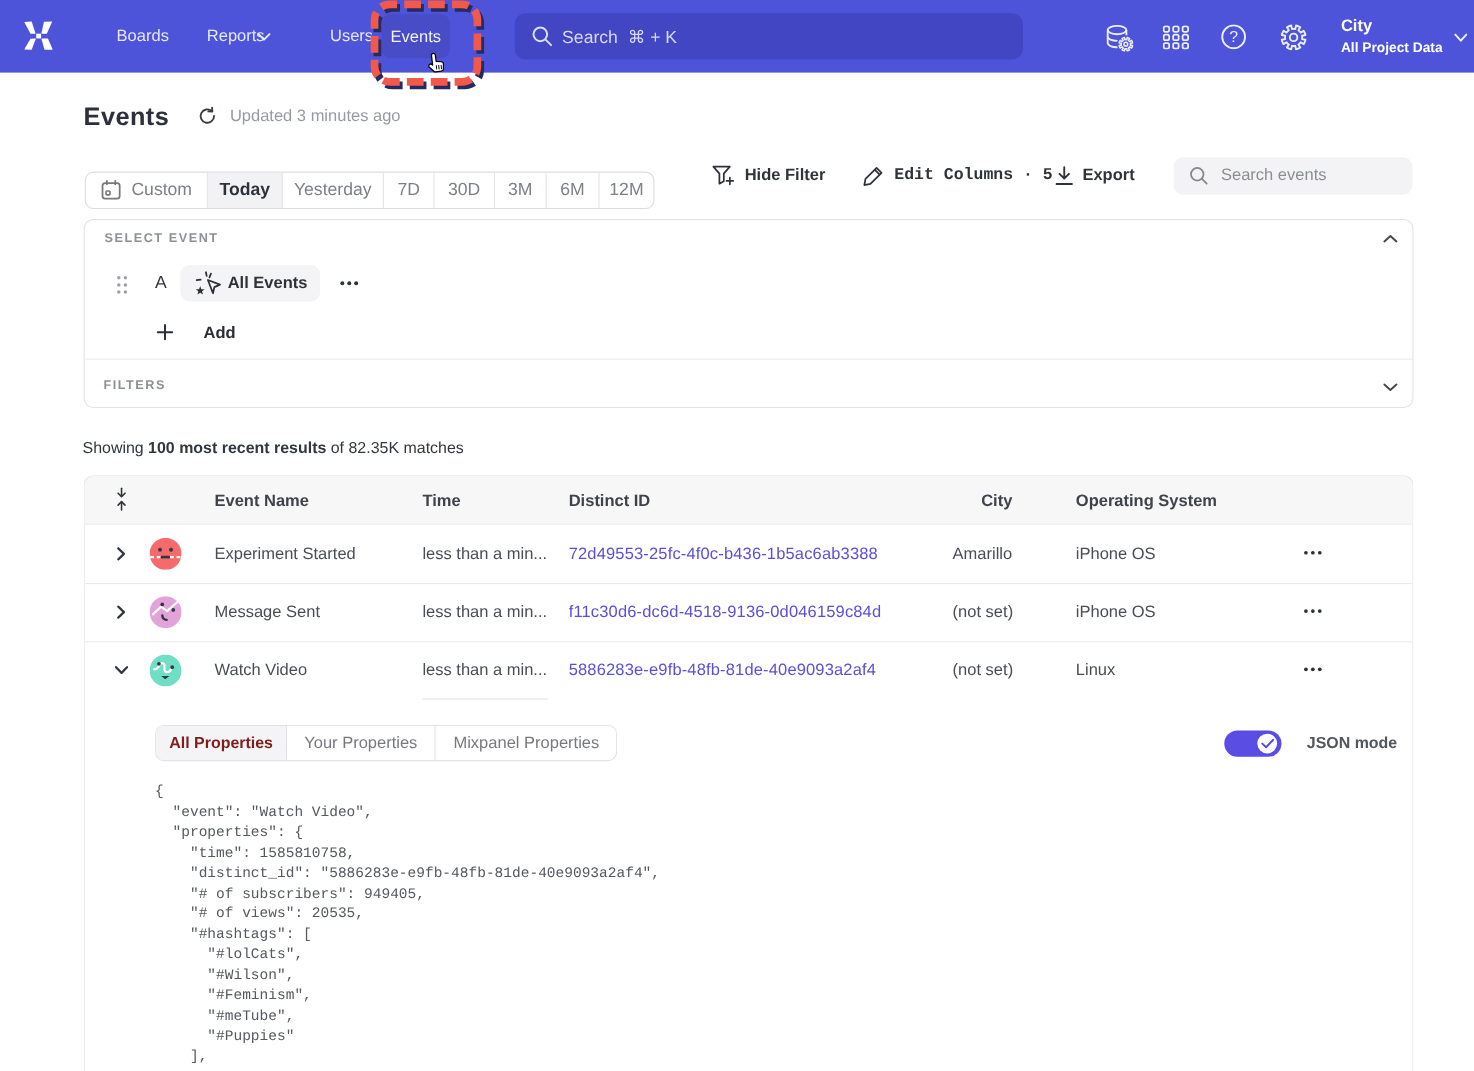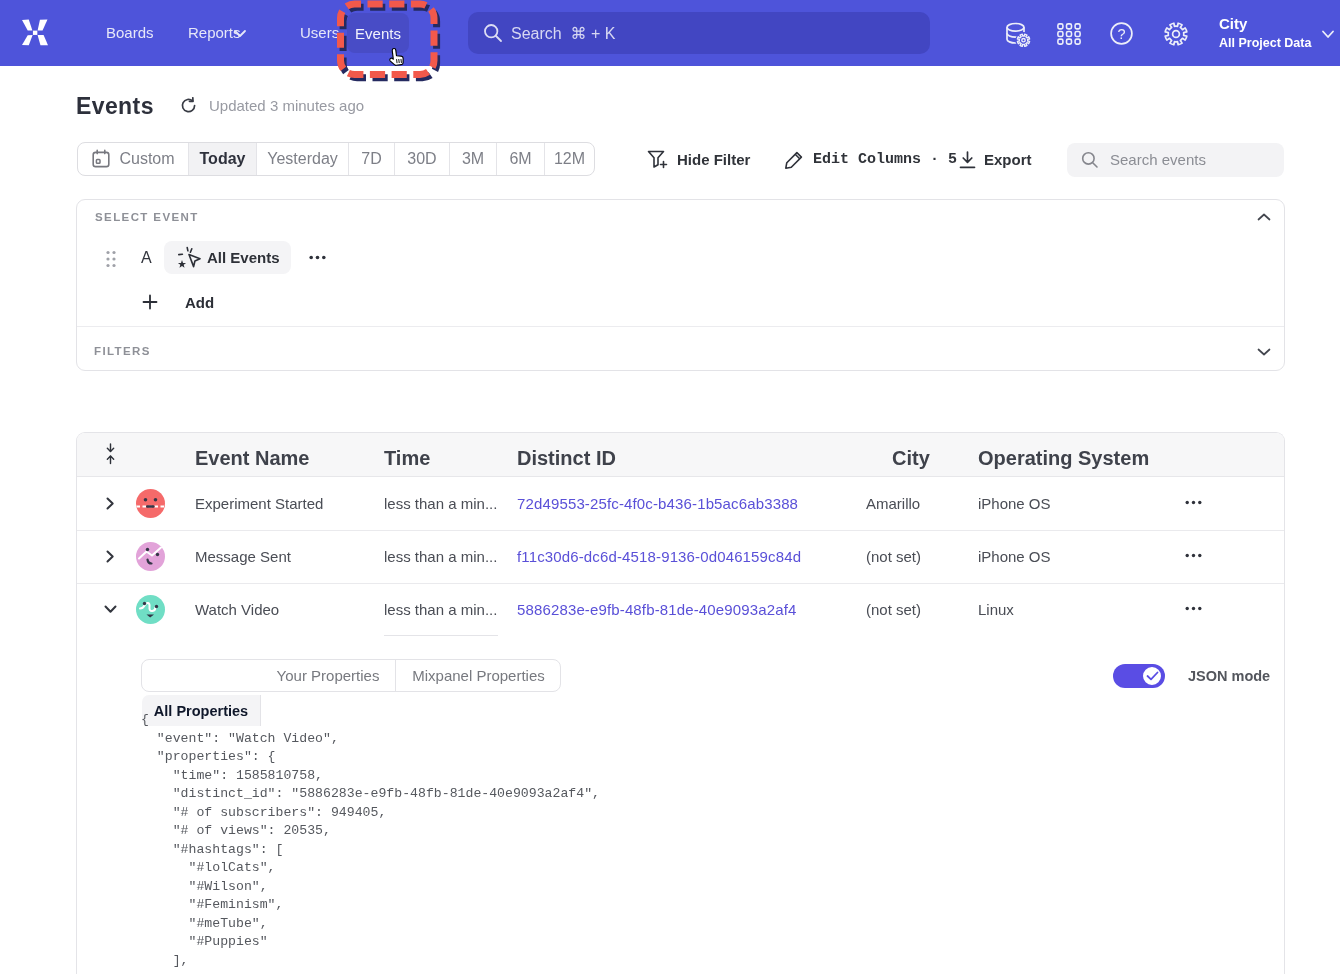--- a/index.html
+++ b/index.html
@@ -4,21 +4,21 @@
 <style>
   * { margin:0; padding:0; box-sizing:border-box; }
   html,body { width:1340px; height:974px; overflow:hidden; background:#fff;
     font-family:"Liberation Sans", sans-serif; }
   .abs { position:absolute; }
   #page { position:relative; width:1340px; height:974px; }
   .navtxt { color:#e6e7f8; font-size:15px;margin-left:16px; }
   svg { display:block; }
   .seg { position:absolute; top:0; height:100%; display:flex; align-items:center;
     justify-content:center; font-size:16px; color:#7d7f87; border-right:1px solid #e4e4e8; }
-  .hlabel { font-size:20px; font-weight:700; color:#3f424b; }
+  .hlabel { font-size:15px; font-weight:700; color:#3f424b; }
   .cell { position:absolute; font-size:15px; color:#4a4d55; }
   .caplabel { font-size:11.5px; font-weight:700; color:#8e9097; letter-spacing:1.4px; }
 </style>
 </head>
 <body>
 <div id="page">
 
   <div class="abs" id="navbar" style="left:0;top:0;width:1340px;height:66px;background:#4e54da;">
 
     <svg class="abs" style="left:22px;top:19px" width="26" height="27" viewBox="0 0 100 100" preserveAspectRatio="none">
@@ -100,21 +100,21 @@
     </g>
   </svg>
 
   <div class="abs" style="left:76px;top:93px;font-size:23px;font-weight:700;color:#2d303b;letter-spacing:0.4px;">Events</div>
   <svg class="abs" style="left:180px;top:97px" width="17" height="17" viewBox="0 0 17 17">
     <path d="M14.6,8.5 A6.1,6.1 0 1 1 12.6,4" fill="none" stroke="#383b44" stroke-width="1.7" stroke-linecap="round"></path>
     <path d="M12.8,0.8 L13,4.4 L9.4,4.3" fill="none" stroke="#383b44" stroke-width="1.7" stroke-linecap="round" stroke-linejoin="round"></path>
   </svg>
   <div class="abs" style="left:209px;top:97px;font-size:15px;color:#989aa2;">Updated 3 minutes ago</div>
 
-  <div class="abs" style="left:77px;top:142px;width:518px;height:34px;border:1px solid #dddde1;border-radius:8px;">
+  <div class="abs" style="left:77px;top:156px;width:518px;height:34px;border:1px solid #dddde1;border-radius:8px;">
     <div class="seg" style="left:0;width:111px;">
       <svg style="margin-right:8px" width="20" height="20" viewBox="0 0 20 20">
         <rect x="2.2" y="3.4" width="15.6" height="14.2" rx="2.4" fill="none" stroke="#77787f" stroke-width="1.6"></rect>
         <path d="M6.2,1.4 V4.6 M13.8,1.4 V4.6" stroke="#77787f" stroke-width="1.6" stroke-linecap="round"></path>
         <rect x="5.4" y="10.6" width="3.6" height="3.6" rx="0.8" fill="none" stroke="#77787f" stroke-width="1.5"></rect>
       </svg>
       Custom
     </div>
     <div class="seg" style="left:111px;width:68px;background:#f2f2f4;font-weight:700;color:#2e313c;">Today</div>
     <div class="seg" style="left:179px;width:92px;">Yesterday</div>
@@ -187,20 +187,21 @@
   <svg class="abs" style="left:142px;top:294px" width="16" height="16" viewBox="0 0 16 16">
     <path d="M8,1.5 V14.5 M1.5,8 H14.5" stroke="#2b2e36" stroke-width="1.8" stroke-linecap="round"></path>
   </svg>
   <div class="abs" style="left:166px;top:294px;font-size:15px;font-weight:700;color:#2b2e36;margin-left:19px;">Add</div>
   <div class="abs" style="left:77px;top:326px;width:1207px;height:1px;background:#ececef;"></div>
   <div class="abs caplabel" style="left:94px;top:345px;">FILTERS</div>
   <svg class="abs" style="left:1257px;top:348px" width="14" height="8" viewBox="0 0 14 8">
     <path d="M1.5,1.5 L7,6.5 L12.5,1.5" fill="none" stroke="#43464e" stroke-width="1.7" stroke-linecap="round" stroke-linejoin="round"></path>
   </svg>
 
+  <div class="abs" style="left:75px;top:400px;font-size:14.5px;color:#33363e;">Showing <b>100 most recent results</b> of 82.35K matches</div>
 
   <div class="abs" style="left:76px;top:432px;width:1209px;height:542px;border:1px solid #e4e4e8;border-bottom:none;border-radius:9px 9px 0 0;"></div>
   <div class="abs" style="left:77px;top:433px;width:1207px;height:44px;background:#f7f7f8;border-radius:8px 8px 0 0;border-bottom:1px solid #e7e7ea;"></div>
   <svg class="abs" style="left:103px;top:443px" width="15" height="22" viewBox="0 0 15 23">
     <g stroke="#2f323a" stroke-width="1.5" stroke-linecap="round" stroke-linejoin="round" fill="none">
       <path d="M7.5,1 V8.6"></path>
         <path d="M4.2,5.6 L7.5,8.9 L10.8,5.6"></path>
       <path d="M7.5,21.5 V13.9"></path>
         <path d="M4.2,16.9 L7.5,13.6 L10.8,16.9"></path>
     </g>
@@ -278,21 +279,21 @@
   <div class="cell" style="left:978px;top:601px;">Linux</div>
   <svg class="abs" style="left:1185px;top:606px" width="17" height="5" viewBox="0 0 17 5">
     <g fill="#2f323b">
         <circle cx="2.2" cy="2.5" r="1.7"></circle>
         <circle cx="8.5" cy="2.5" r="1.7"></circle>
         <circle cx="14.8" cy="2.5" r="1.7"></circle>
       </g>
   </svg>
 
   <div class="abs" style="left:141px;top:659px;width:420px;height:33px;border:1px solid #e3e3e7;border-radius:8px;">
-    <div class="seg" style="left:0;width:119px;background:#f4f4f6;font-weight:700;color:#0f172a;font-size:14.5px;border-right:1px solid #e3e3e7;border-radius:7px 0 0 7px;margin-top:35px;">All Properties</div>
+    <div class="seg" style="left:0;width:119px;background:#f4f4f6;font-weight:700;color:#7f1d1d;font-size:14.5px;border-right:1px solid #e3e3e7;border-radius:7px 0 0 7px;">All Properties</div>
     <div class="seg" style="left:119px;width:135px;font-size:15px;color:#77797f;border-right:1px solid #e3e3e7;">Your Properties</div>
     <div class="seg" style="left:254px;width:165px;font-size:15px;color:#77797f;border-right:none;">Mixpanel Properties</div>
   </div>
   <div class="abs" style="left:1113px;top:664px;width:52px;height:24px;background:#5a4de4;border-radius:12px;"></div>
   <div class="abs" style="left:1141px;top:665px;width:22px;height:22px;background:#ffffff;border:2px solid #5a4de4;border-radius:50%;"></div>
   <svg class="abs" style="left:1146px;top:671px" width="13" height="10" viewBox="0 0 13 10">
     <path d="M1.5,5 L5,8.3 L11.5,1.5" fill="none" stroke="#5a4de4" stroke-width="1.8" stroke-linecap="round" stroke-linejoin="round"></path>
   </svg>
   <div class="abs" style="left:1188px;top:668px;font-size:14.5px;font-weight:700;color:#53565d;">JSON mode</div>
 

